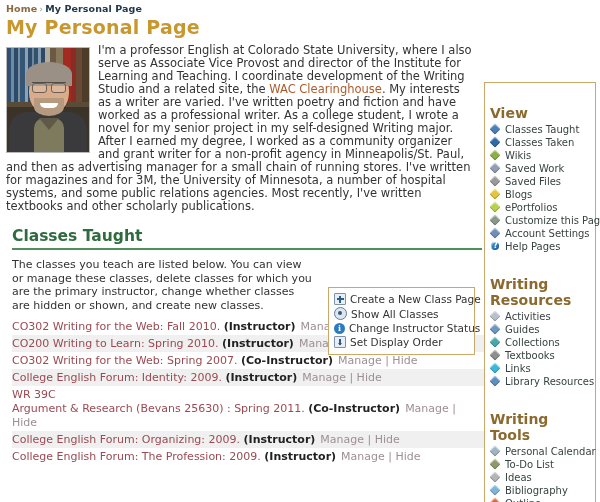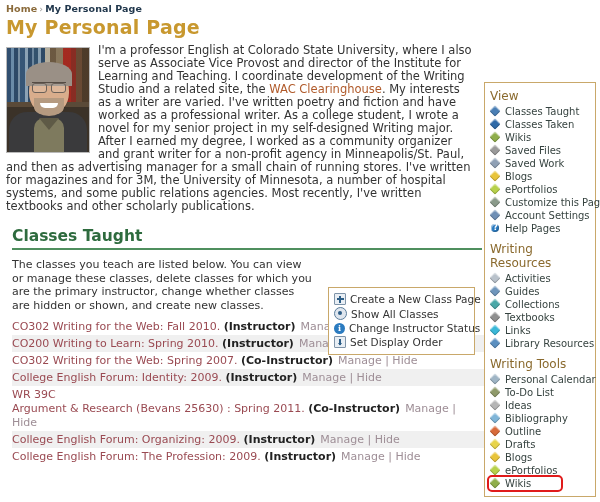--- a/index.html
+++ b/index.html
@@ -259,24 +259,24 @@
     position: absolute;
     top: 38px;
     left: 484px;
     width: 112px;
     border: 1px solid #c9a86a;
     background: #ffffff;
     box-sizing: border-box;
     padding: 4px 4px 6px 5px;
   }
   .side-title {
-    font-size: 12px;
-    font-weight: normal;
+    font-size: 14px;
+    font-weight: bold;
     color: #8a6a2e;
-    margin: 2px 0 2px 0;
+    margin: 18px 0 2px 0;
   }
   .side-item {
     display: flex;
     align-items: center;
     gap: 4px;
     padding: 1px 0;
     font-size: 10px;
     color: #33403d;
     white-space: nowrap;
     position: relative;
@@ -397,29 +397,29 @@
         <a class="slabel" href="#" style="color: rgb(53, 66, 63);">Classes Taken</a>
       </div>
       <div class="side-item">
         <span class="gem">
           <i style="background: rgb(143, 174, 74);"></i>
         </span>
         <a class="slabel" href="#" style="color: rgb(53, 66, 63);">Wikis</a>
       </div>
       <div class="side-item">
         <span class="gem">
+          <i style="background: rgb(143, 160, 181);"></i>
+        </span>
+        <a class="slabel" href="#" style="color: rgb(53, 66, 63);">Saved Work</a>
+      </div>
+      <div class="side-item">
+        <span class="gem">
           <i style="background: rgb(154, 154, 154);"></i>
         </span>
         <a class="slabel" href="#" style="color: rgb(53, 66, 63);">Saved Files</a>
-      </div>
-      <div class="side-item">
-        <span class="gem">
-          <i style="background: rgb(143, 160, 181);"></i>
-        </span>
-        <a class="slabel" href="#" style="color: rgb(53, 66, 63);">Saved Work</a>
       </div>
       <div class="side-item">
         <span class="gem">
           <i style="background: rgb(232, 196, 58);"></i>
         </span>
         <a class="slabel" href="#" style="color: rgb(53, 66, 63);">Blogs</a>
       </div>
       <div class="side-item">
         <span class="gem">
           <i style="background: rgb(183, 209, 74);"></i>

